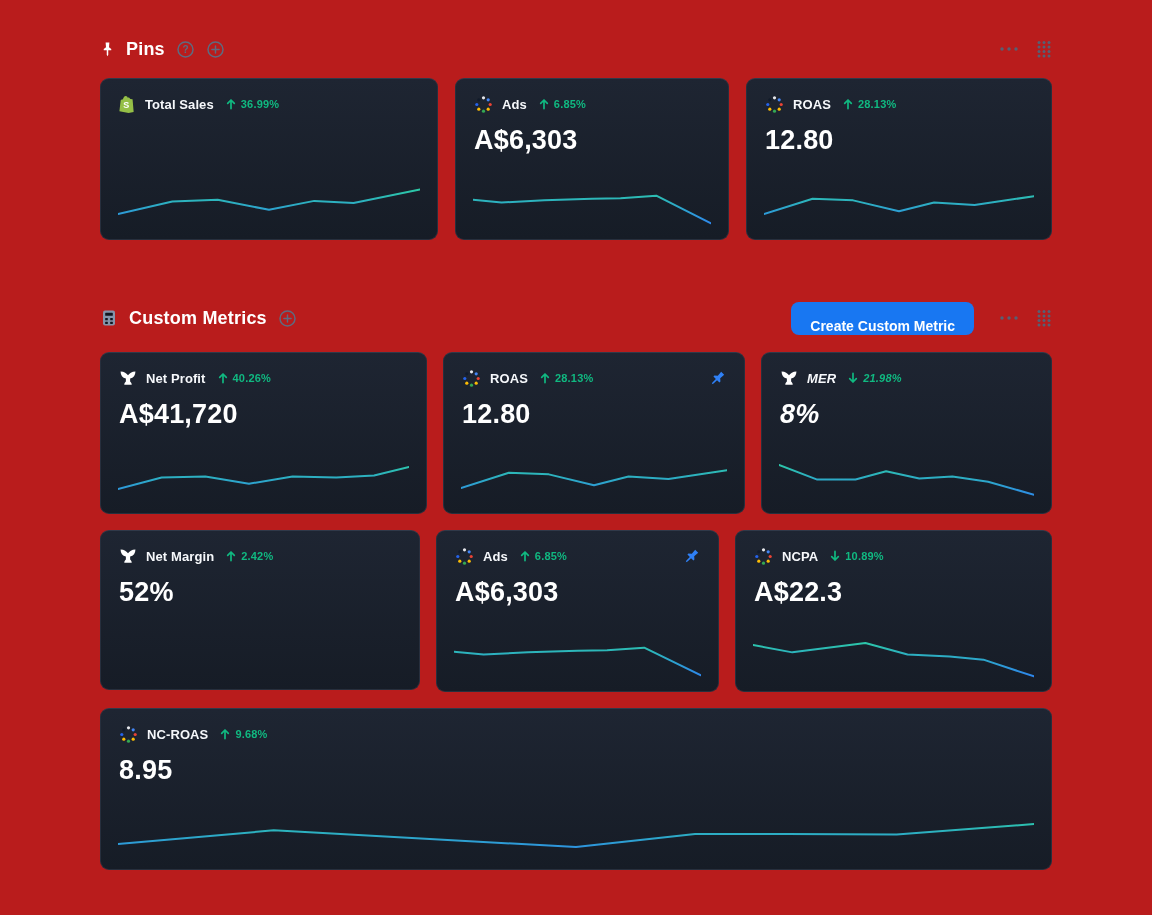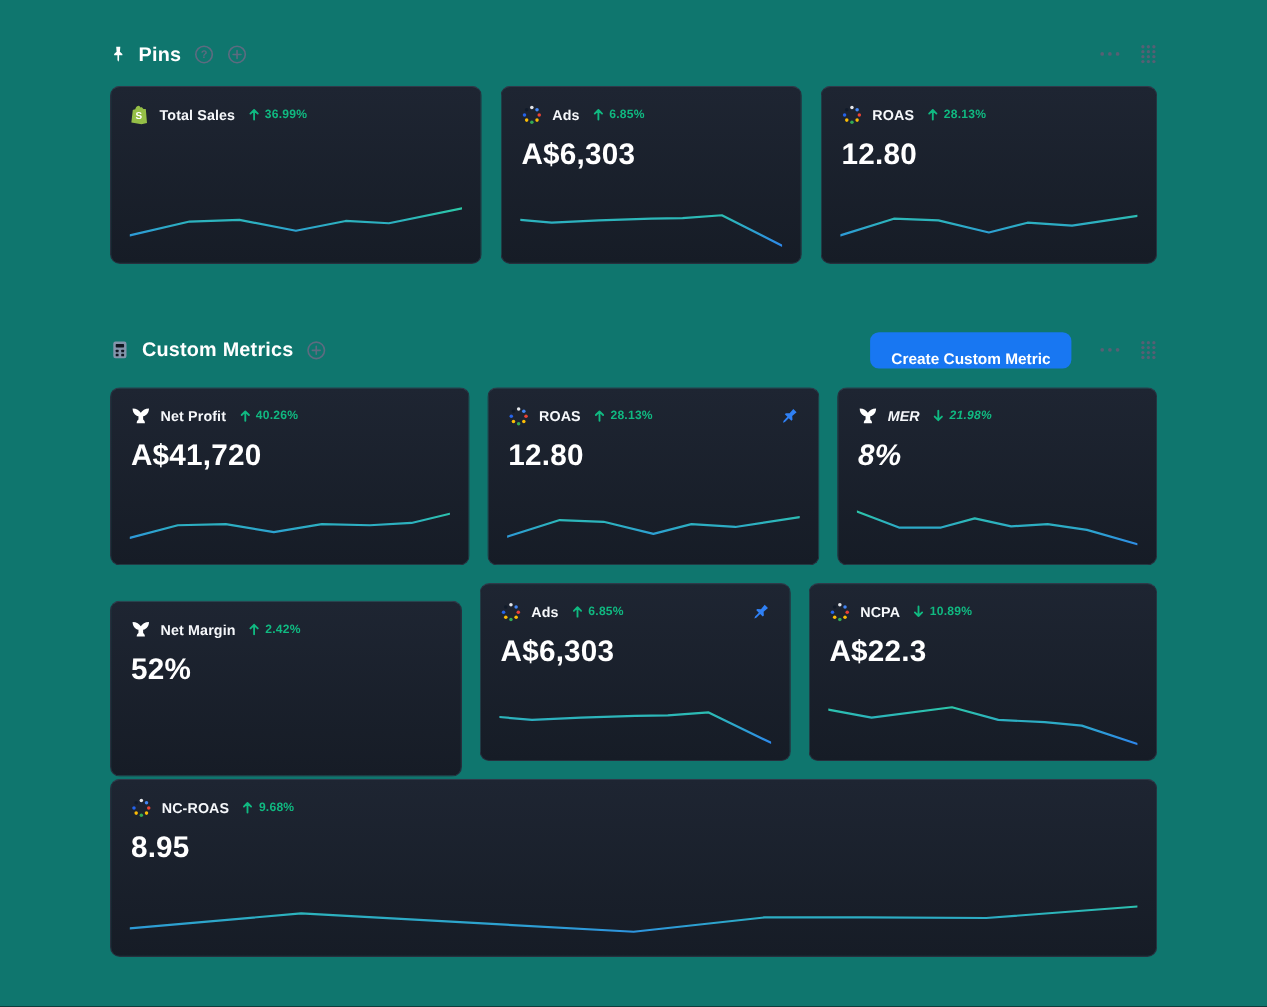--- a/index.html
+++ b/index.html
@@ -1,16 +1,16 @@
 <!DOCTYPE html>
 <html><head>
 <meta charset="utf-8">
 <style>
   html,body{margin:0;padding:0;background:#0e1219;}
-  .page{position:relative;width:1152px;height:915px;background:#0f766e;font-family:"Liberation Sans",sans-serif;overflow:hidden;}
+  .page{position:relative;width:1152px;height:915px;background:#b91c1c;font-family:"Liberation Sans",sans-serif;overflow:hidden;}
   .content{position:absolute;left:100px;top:0;width:952px;height:915px;}
 
   .section-head{position:absolute;left:0;width:952px;display:flex;align-items:center;gap:11px;height:34px;}
   .section-title{font-size:18px;font-weight:700;color:#ffffff;letter-spacing:.2px;}
   .head-icon{display:flex;align-items:center;justify-content:center;}
   .head-icon.clickable{cursor:pointer;}
   .head-right{margin-left:auto;display:flex;align-items:center;gap:16px;}
 
   .create-btn{border:none;background:#1877f2;color:#ffffff;font-family:"Liberation Sans",sans-serif;
     font-size:14px;font-weight:700;height:33px;padding:16px 19px;border-radius:8px;cursor:pointer;margin-right:8px;}
@@ -342,21 +342,21 @@
                   <stop offset="0" stop-color="#2be28c"></stop>
                   <stop offset="1" stop-color="#2e7ef5"></stop>
                 </linearGradient>
               </defs>
               <polyline points="0,13.08 15,23.16 30,23.16 42,17.40 55,22.44 68,21.00 82,24.60 100,33.60" fill="none" stroke="url(#sparkgrad-5)" stroke-width="2" stroke-linecap="round" stroke-linejoin="round" vector-effect="non-scaling-stroke"></polyline>
             </svg>
           </div>
         </div>
       </div>
     <div class="card-row" id="custom-row-1" style="top:530px">
-        <div class="card" style="width: 320px; height: 160px; margin-top: 16px;">
+        <div class="card" style="width: 320px; height: 160px;">
           <div class="card-head">
             <span class="metric-icon">
               <svg width="18" height="17" viewBox="0 0 16 16">
                 <path d="M1 1.3 C4.4 1.3 6.8 3 8 5 C9.2 3 11.6 1.3 15 1.3 C15 4.8 13.2 7.2 10 8 L10 10.8 C11 11.6 11.5 12.6 11.5 13.8 L4.5 13.8 C4.5 12.6 5 11.6 6 10.8 L6 8 C2.8 7.2 1 4.8 1 1.3 Z" fill="#ffffff"></path>
               </svg>
             </span>
             <span class="metric-label">Net Margin</span>
             <span class="metric-change">
               <span style="display: flex;">
                 <svg width="12" height="12" viewBox="0 0 12 12">

